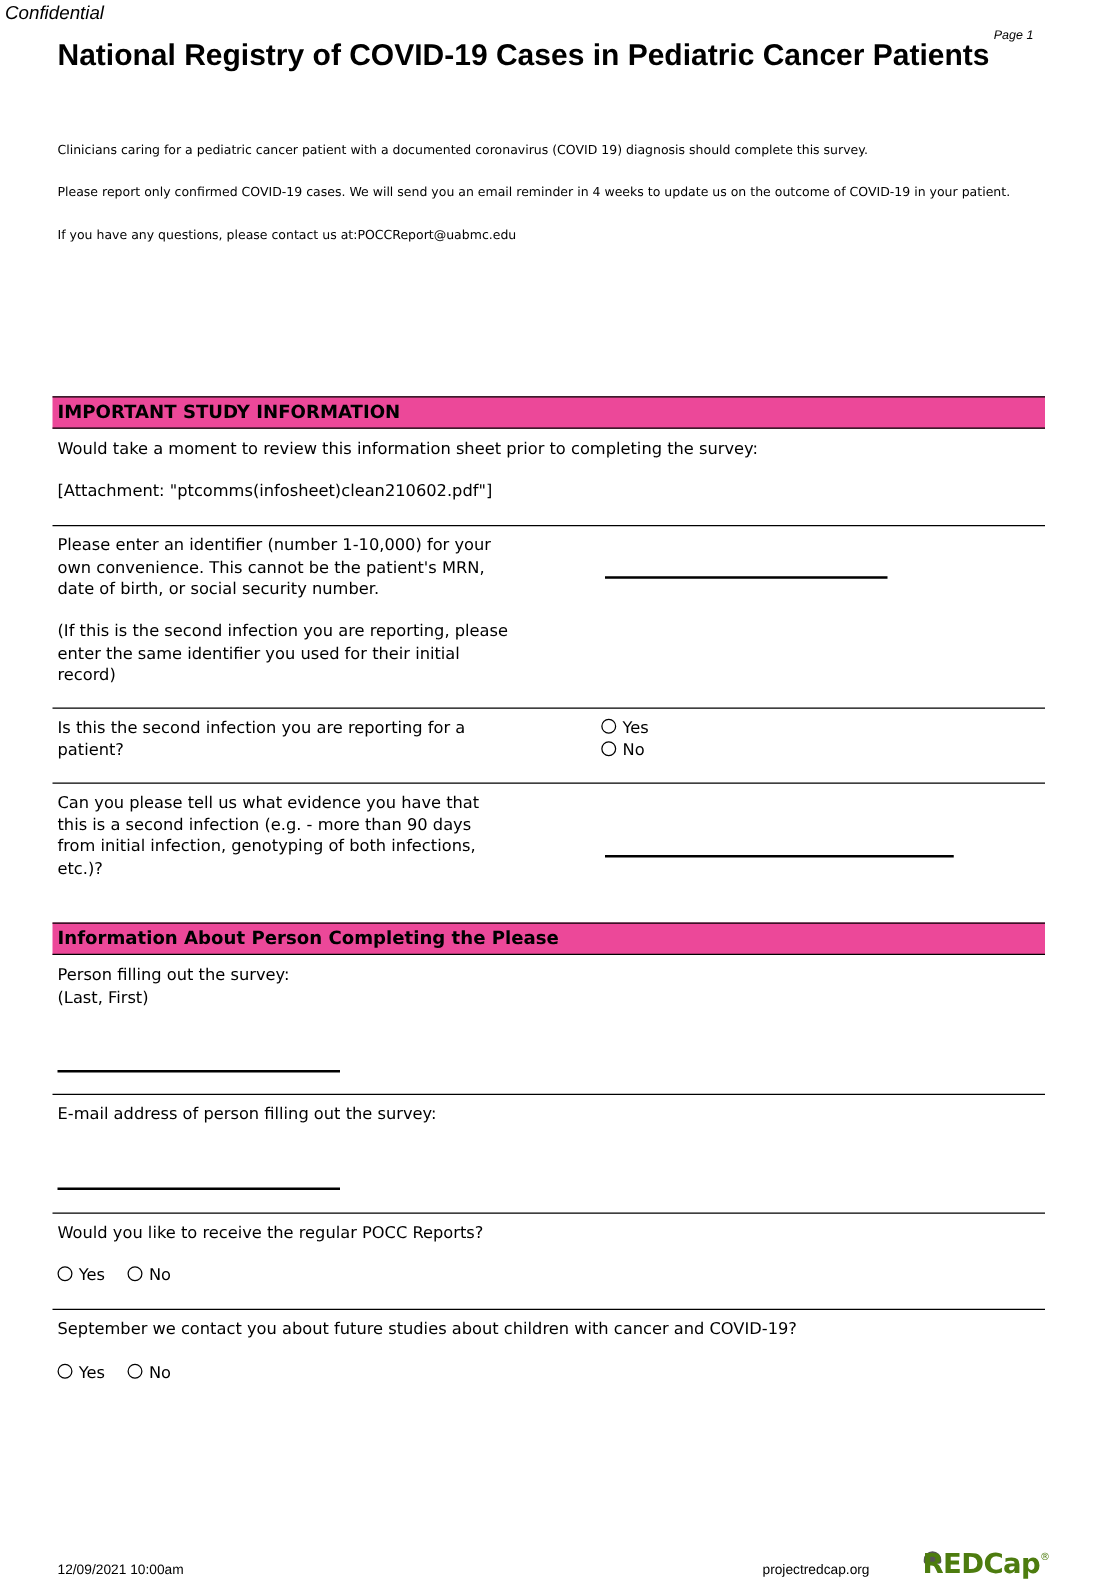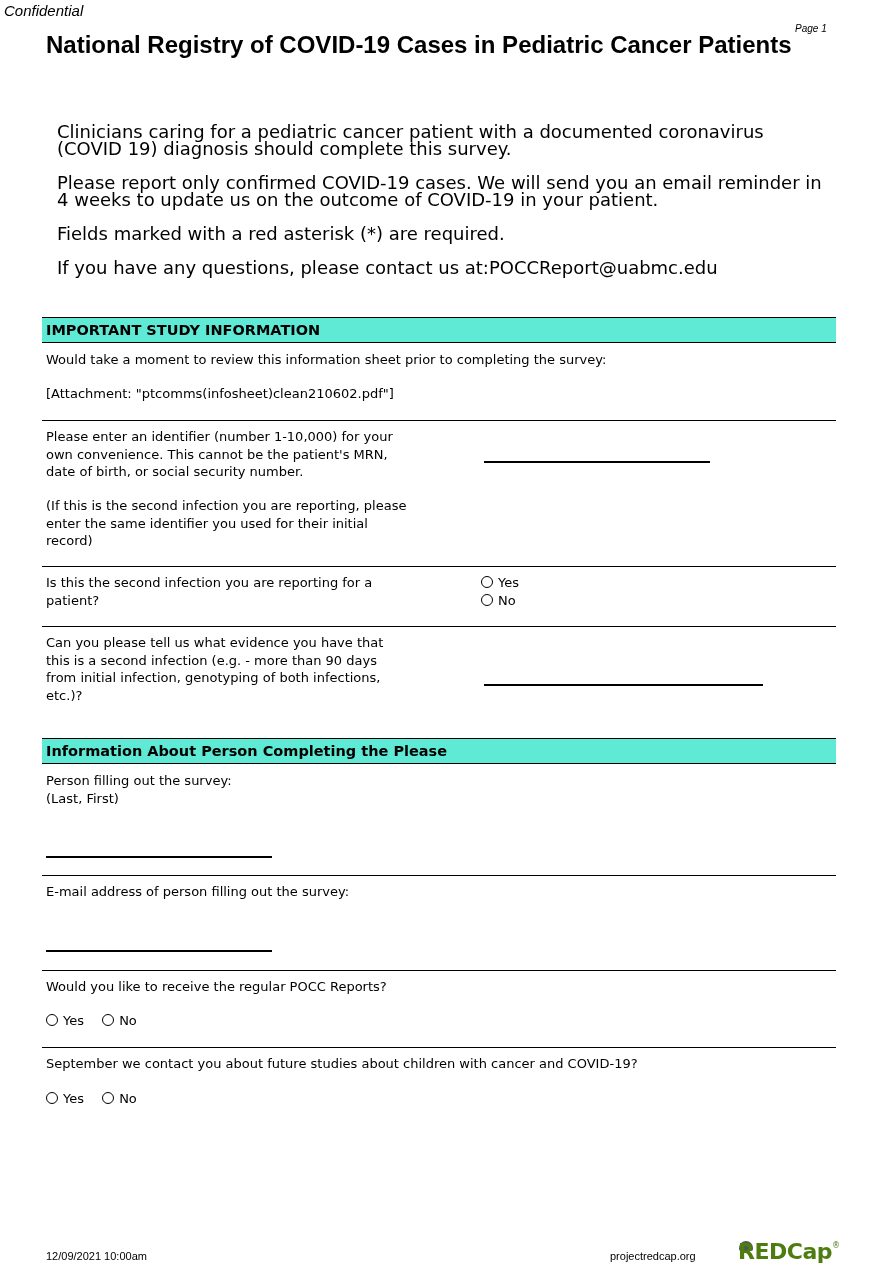--- a/index.html
+++ b/index.html
@@ -2,24 +2,24 @@
 <html><head>
 <meta charset="utf-8">
 <style>
   html, body { margin: 0; padding: 0; background: #ffffff; }
   body { width: 877px; height: 1275px; position: relative; overflow: hidden;
          font-family: "DejaVu Sans", sans-serif; color: #000; }
   .abs { position: absolute; }
   .confidential { left: 4px; top: 2px; font-size: 15px; font-style: italic; font-family: "Liberation Sans", sans-serif; }
   .page-num { left: 795px; top: 23px; font-size: 10px; font-style: italic; font-family: "Liberation Sans", sans-serif; }
   .title { left: 46px; top: 31px; width: 780px; font-size: 24px; font-weight: bold; line-height: 27px; font-family: Liberation Sans, sans-serif; }
-  .intro p { margin: 11px; font-size: 18px; line-height: 17px; }
+  .intro p { margin: 0; font-size: 10px; line-height: 17px; }
   .intro { left: 46px; top: 112px; width: 790px; }
   .intro p + p { margin-top: 17px; }
-  .section-header { left: 42px; width: 794px; height: 26px; background: #5eead4;
+  .section-header { left: 42px; width: 794px; height: 26px; background: #ec4899;
                     border-top: 1px solid #000; border-bottom: 1px solid #000;
                     box-sizing: border-box; font-weight: bold; font-size: 14.5px; line-height: 24px; padding-left: 4px; }
   .hr { left: 42px; width: 794px; height: 0; border-top: 1px solid #000; }
   .txt { font-size: 13px; line-height: 17.5px; }
   .field-line { height: 0; border-top: 2px solid #000; }
   .radio { display: inline-block; width: 12px; height: 12px; border: 1px solid #000; border-radius: 50%;
            box-sizing: border-box; vertical-align: -1px; margin-right: 5px; }
   .opt { font-size: 13px; line-height: 18px; white-space: nowrap; }
   .footer { font-size: 11px; font-family: "Liberation Sans", sans-serif; }
   .logo { left: 738px; top: 1239px; font-size: 22px; font-weight: bold; font-family: "DejaVu Sans", sans-serif; letter-spacing: -0.5px; color: #4d7c0f; }
@@ -29,21 +29,20 @@
 </head>
 <body>
 
 <div class="abs confidential">Confidential</div>
 <div class="abs page-num">Page 1</div>
 <div class="abs title">National Registry of COVID-19 Cases in Pediatric Cancer Patients</div>
 
 <div class="abs intro">
   <p>Clinicians caring for a pediatric cancer patient with a documented coronavirus (COVID 19) diagnosis should complete this survey.</p>
   <p>Please report only confirmed COVID-19 cases.  We will send you an email reminder in 4 weeks to update us on the outcome of COVID-19 in your patient.</p>
-  <p>Fields marked with a red asterisk (*) are required.</p>
   <p>If you have any questions, please contact us at:POCCReport@uabmc.edu</p>
 </div>
 
 <div class="abs section-header" style="top:317px;">IMPORTANT STUDY INFORMATION</div>
 <div class="abs txt" style="left:46px; top:351px; width:780px;">Would take a moment to review this information sheet prior to completing the survey:</div>
 <div class="abs txt" style="left:46px; top:385px; width:780px;">[Attachment: "ptcomms(infosheet)clean210602.pdf"]</div>
 
 <div class="abs hr" style="top:420px;"></div>
 <div class="abs txt" style="left:46px; top:428px; width:365px;">Please enter an identifier (number 1-10,000) for your own convenience. This cannot be the patient's MRN, date of birth, or social security number.</div>
 <div class="abs txt" style="left:46px; top:497px; width:365px;">(If this is the second infection you are reporting, please enter the same identifier you used for their initial record)</div>

